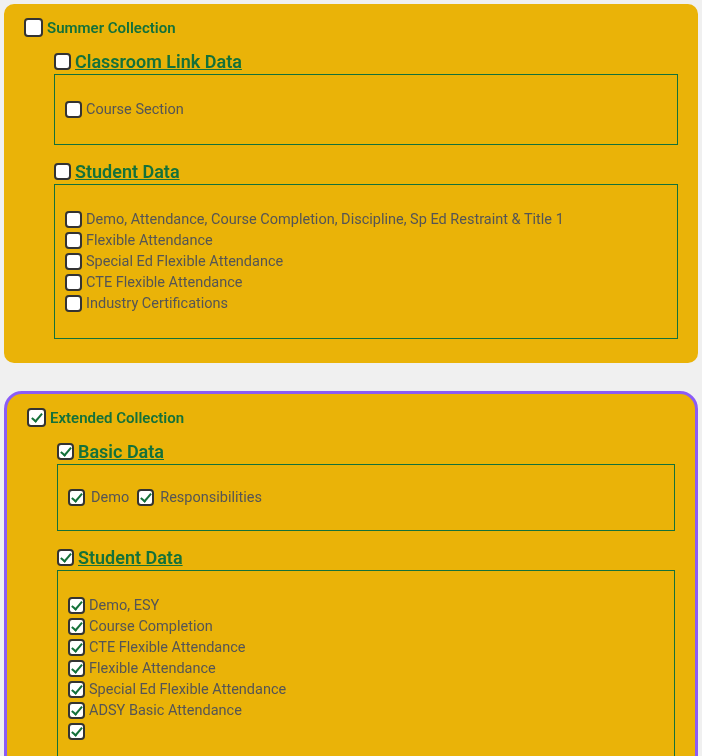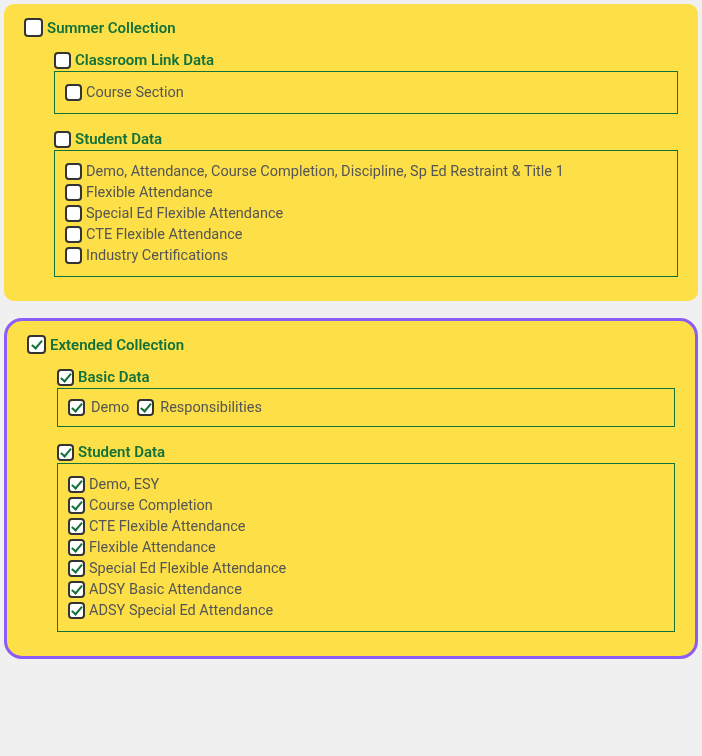--- a/index.html
+++ b/index.html
@@ -4,24 +4,24 @@
   <style>
     * { box-sizing: border-box; margin: 0; padding: 0; }
     body {
       font-family: -apple-system, BlinkMacSystemFont, "Segoe UI", Roboto, sans-serif;
       background: #f0f0f0;
       width: 702px;
       height: 756px;
       padding: 4px;
     }
     .card {
-      background: #fde047;
+      background: #eab308;
       border-radius: 10px;
       padding: 14px 20px 24px 20px;
-      margin-bottom: 17px;
+      margin-bottom: 28px;
     }
     .card.highlighted {
       border: 3px solid #8b5cf6;
       border-radius: 18px;
       padding: 14px 20px 24px 20px;
     }
     .collection-header {
       display: flex;
       align-items: center;
       gap: 4px;
@@ -39,25 +39,26 @@
     .group:last-child { margin-bottom: 0; }
     .group-header {
       display: flex;
       align-items: center;
       gap: 4px;
       margin-bottom: 2px;
     }
     .group-header .label {
       color: #14713a;
       font-weight: 600;
-      font-size: 15px;
+      font-size: 18px;
+      text-decoration: underline;
     }
     .items-box {
       border: 1.5px solid #14713a;
-      padding: 10px 10px;
+      padding: 24px 10px;
     }
     .items-vertical .item-row {
       display: flex;
       align-items: center;
       gap: 4px;
       padding: 2px 0;
     }
     .items-horizontal {
       display: flex;
       align-items: center;
@@ -203,18 +204,17 @@
           <div class="item-row">
             <span class="checkbox checked"></span>
             <span class="label">Special Ed Flexible Attendance</span>
           </div>
           <div class="item-row">
             <span class="checkbox checked"></span>
             <span class="label">ADSY Basic Attendance</span>
           </div>
           <div class="item-row">
             <span class="checkbox checked"></span>
-            <span class="label">ADSY Special Ed Attendance</span>
           </div>
         </div>
       </div>
     </div>
   </div>
 
 </body></html>

